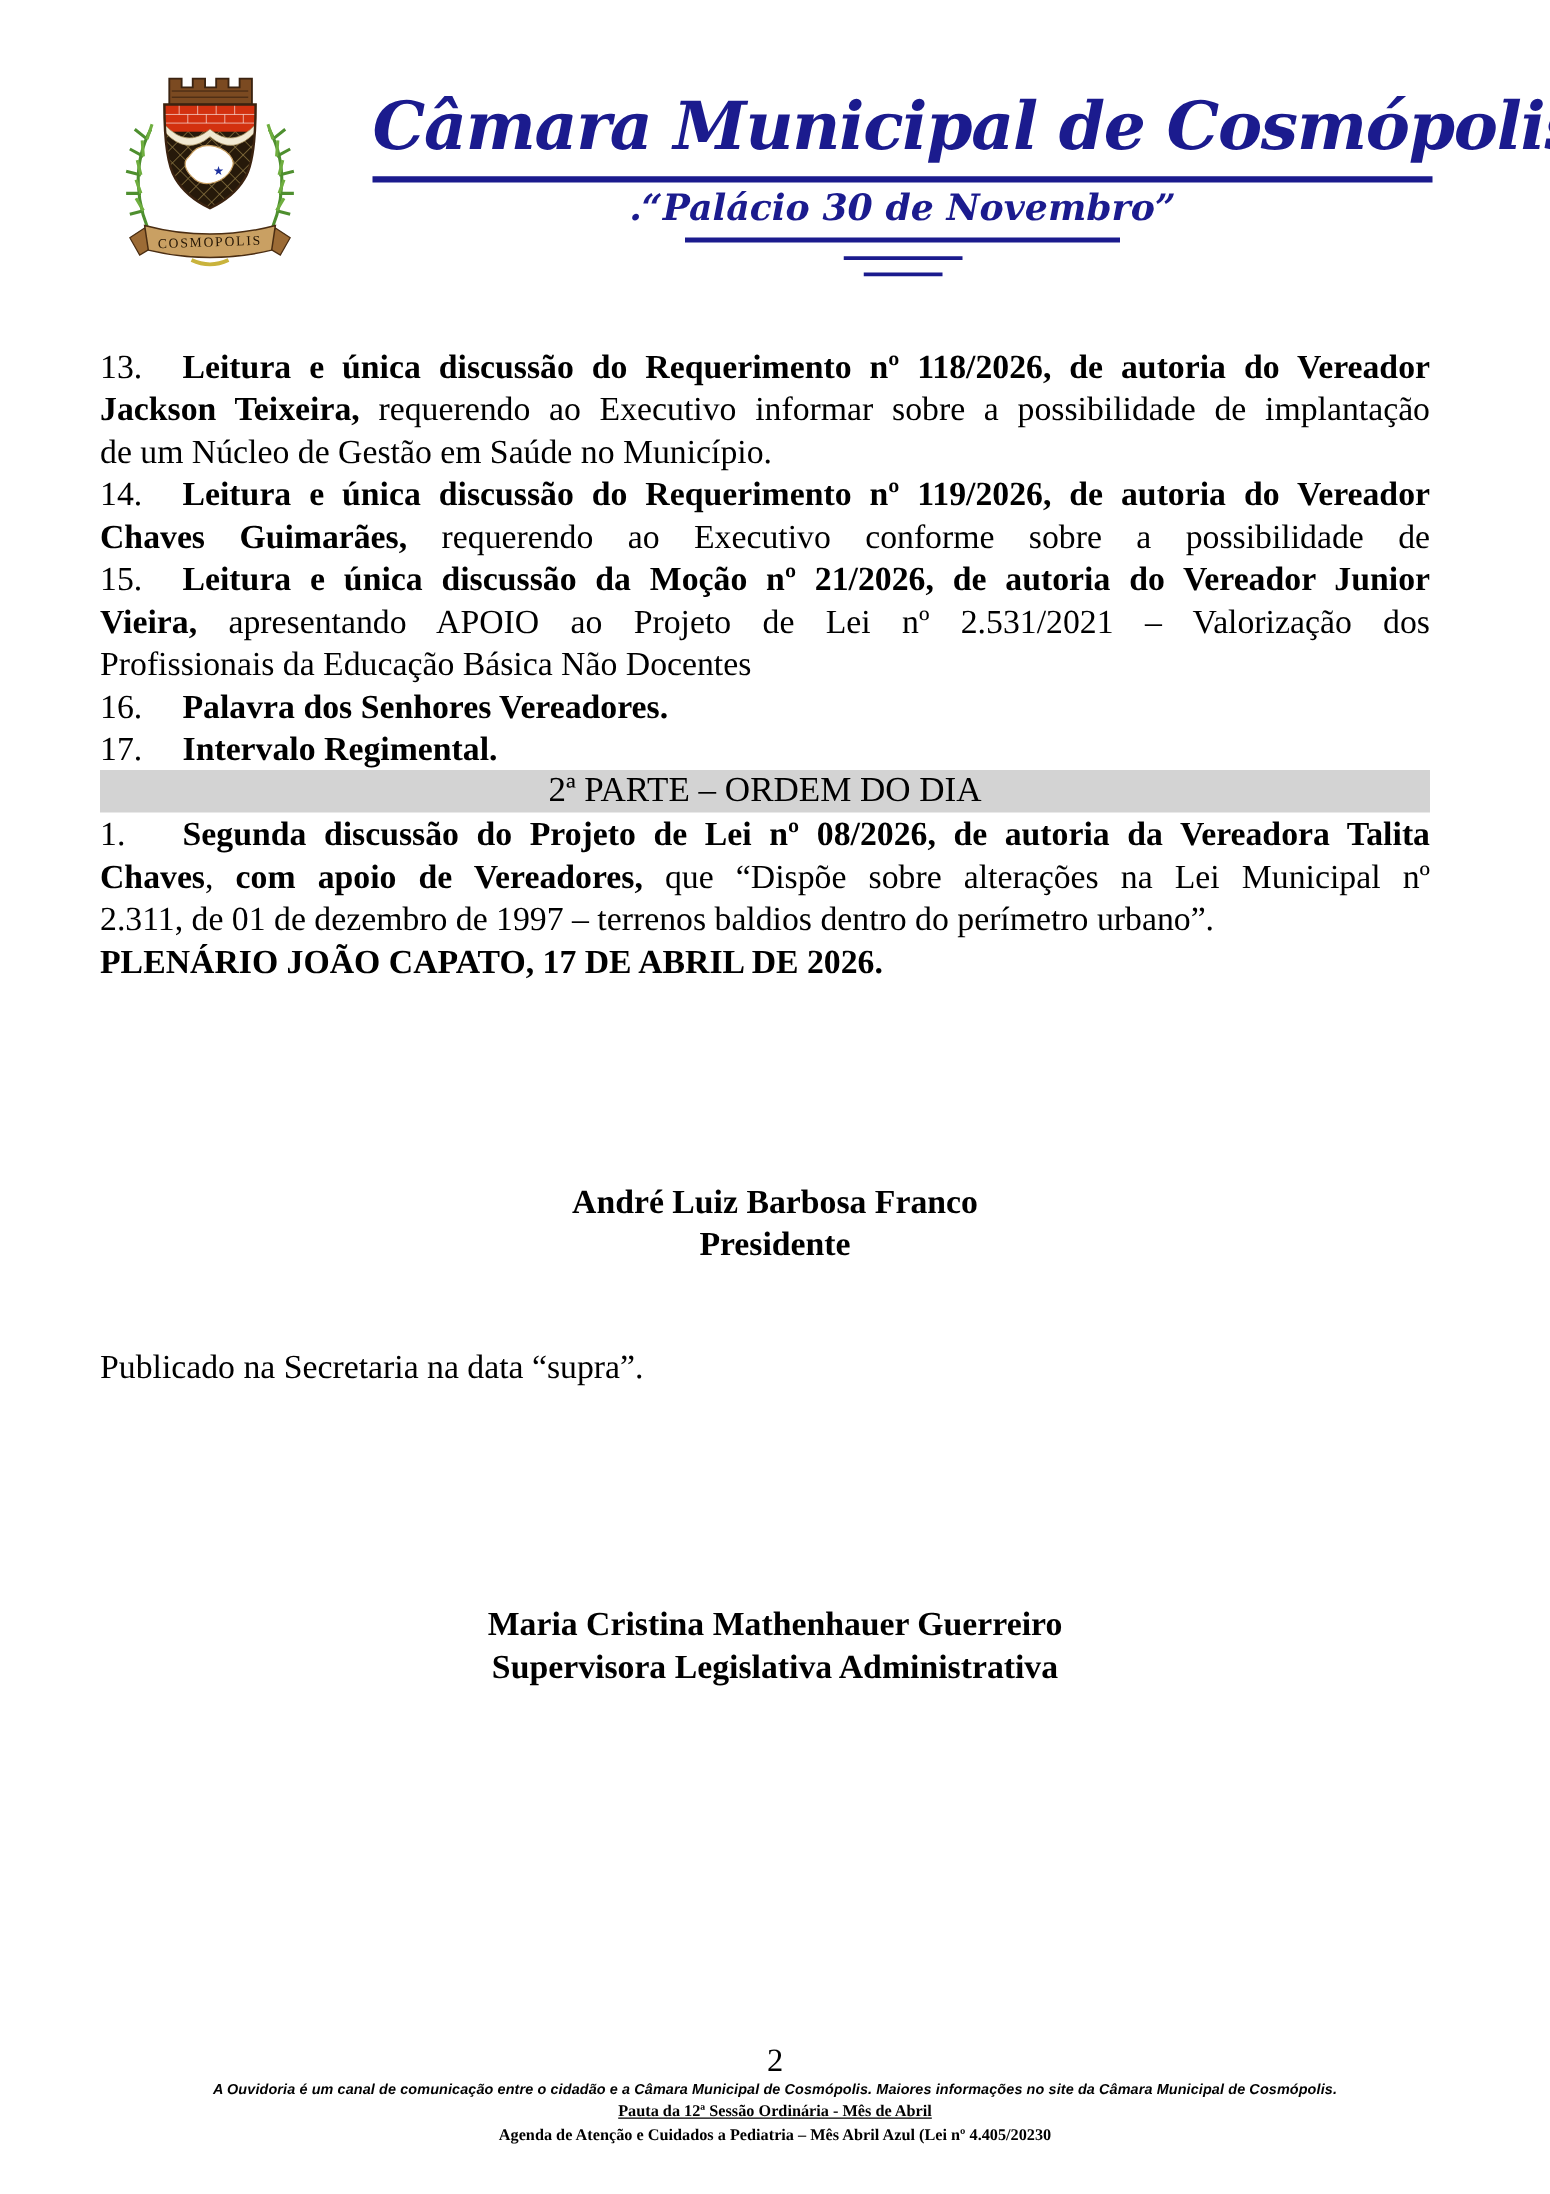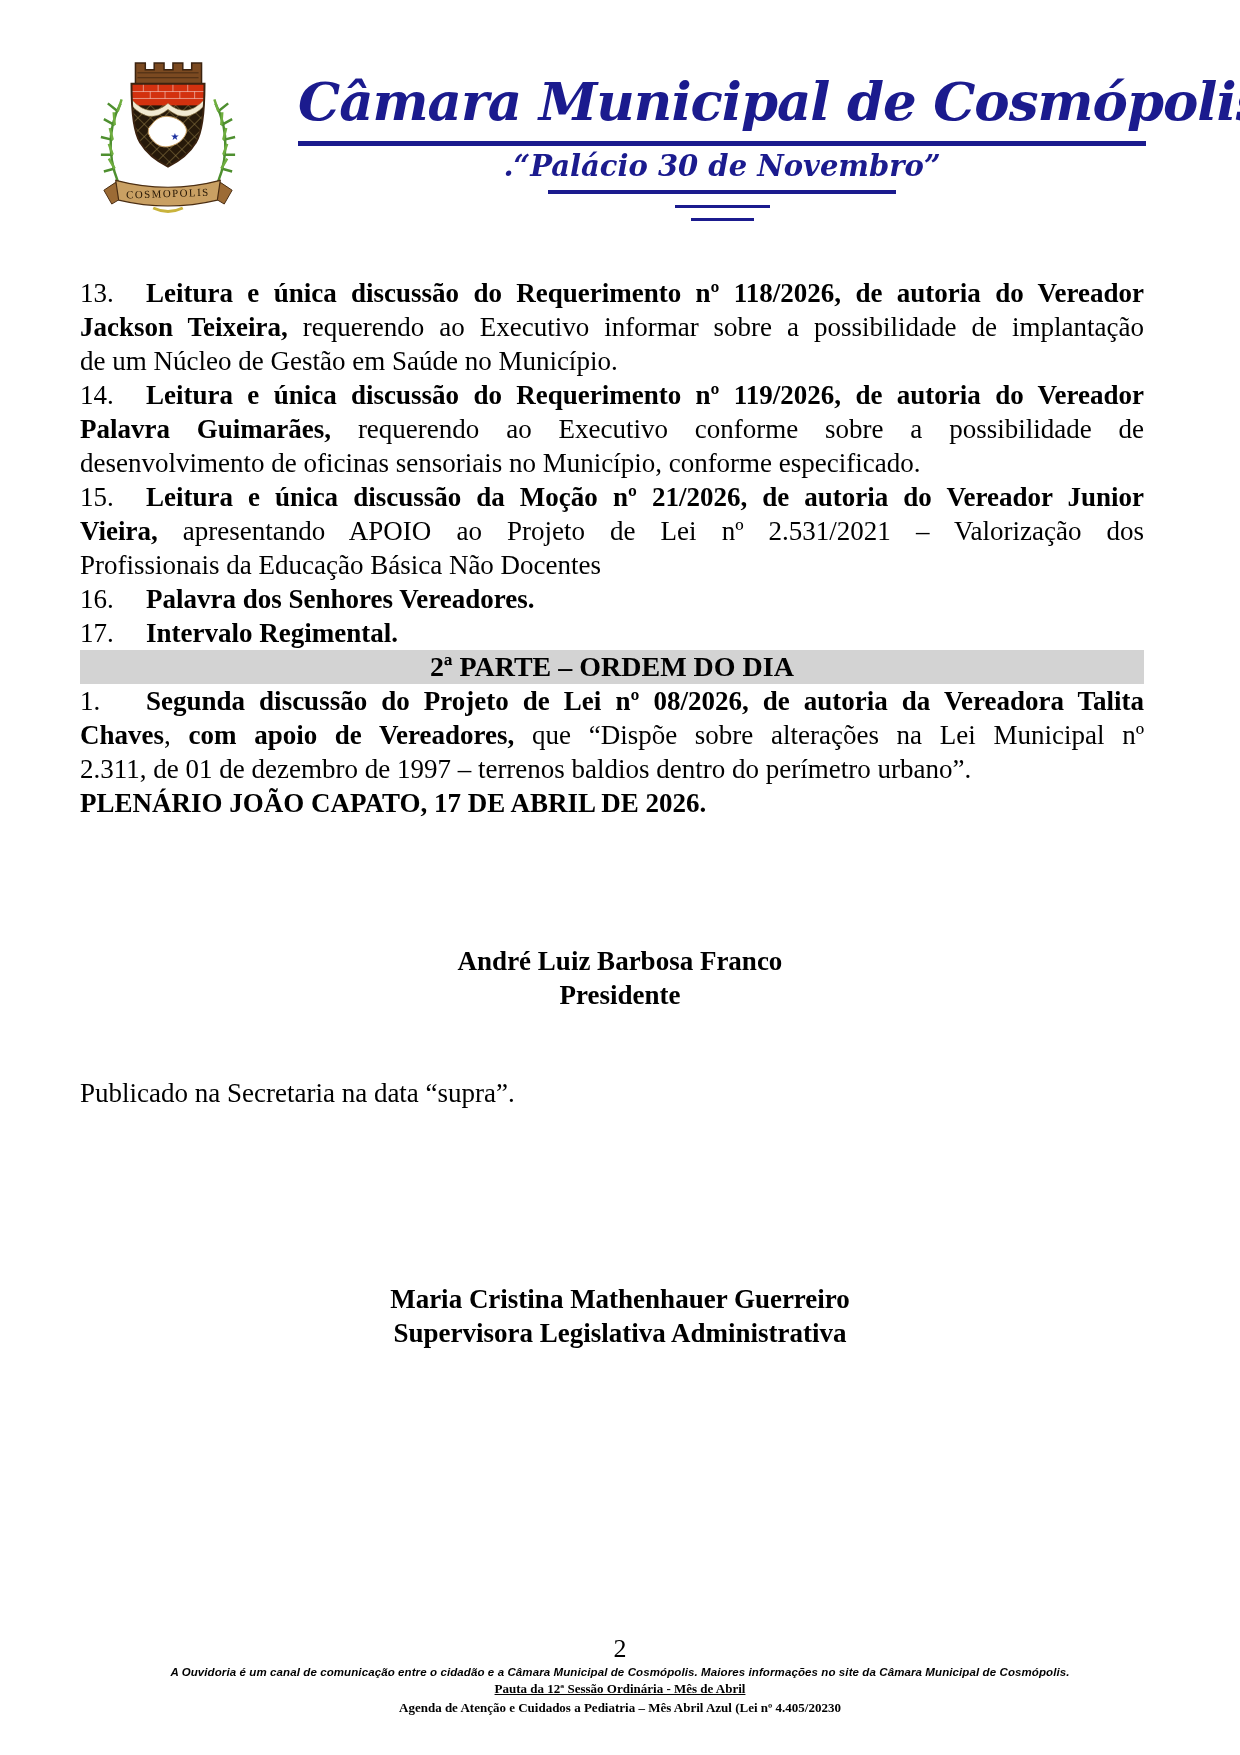--- a/index.html
+++ b/index.html
@@ -32,21 +32,21 @@
   .body-block {
     position:absolute; left:80px; top:276px; width:1064px;
     font-size:27px; line-height:34px;
   }
   .line { text-align:justify; min-height:34px; }
   .line.jfull { text-align-last:justify; }
   .num { display:inline-block; width:66px; font-weight:normal; }
   .b { font-weight:bold; }
   .banner {
     background:#d3d3d3; text-align:left; text-align-last:center;
-    font-weight:bold; font-size:28px;
+    font-weight:normal; font-size:28px;
   }
 
   
   .sig { position:absolute; left:0; width:100%; text-align:center;
          font-weight:bold; font-size:27px; line-height:34px; }
   .sig-1 { top:944px; }
   .sig-2 { top:1282px; }
   .published { position:absolute; left:80px; top:1078px; font-size:27px; }
 
   
@@ -115,22 +115,21 @@
     <div class="rule rule-1"></div>
     <div class="rule rule-2"></div>
     <div class="rule rule-3"></div>
   </div>
 
   <div class="body-block">
       <div class="line jfull"><span class="num">13.</span><span class="b">Leitura e única discussão do Requerimento nº 118/2026, de autoria do Vereador</span></div>
       <div class="line jfull"><span class="b">Jackson Teixeira,</span><span> requerendo ao Executivo informar sobre a possibilidade de implantação</span></div>
       <div class="line"><span>de um Núcleo de Gestão em Saúde no Município.</span></div>
       <div class="line jfull"><span class="num">14.</span><span class="b">Leitura e única discussão do Requerimento nº 119/2026, de autoria do Vereador</span></div>
-      <div class="line jfull"><span class="b">Palavra Guimarães,</span><span> requerendo ao Executivo conforme sobre a possibilidade de</span></div>
-      <div class="line"><span>desenvolvimento de oficinas sensoriais no Município, conforme especificado.</span></div>
+      <div class="line jfull"><span class="b">Chaves Guimarães,</span><span> requerendo ao Executivo conforme sobre a possibilidade de</span></div>
       <div class="line jfull"><span class="num">15.</span><span class="b">Leitura e única discussão da Moção nº 21/2026, de autoria do Vereador Junior</span></div>
       <div class="line jfull"><span class="b">Vieira,</span><span> apresentando APOIO ao Projeto de Lei nº 2.531/2021 – Valorização dos</span></div>
       <div class="line"><span>Profissionais da Educação Básica Não Docentes</span></div>
       <div class="line"><span class="num">16.</span><span class="b">Palavra dos Senhores Vereadores.</span></div>
       <div class="line"><span class="num">17.</span><span class="b">Intervalo Regimental.</span></div>
       <div class="line banner">2ª PARTE – ORDEM DO DIA</div>
       <div class="line jfull"><span class="num">1.</span><span class="b">Segunda discussão do Projeto de Lei nº 08/2026, de autoria da Vereadora Talita</span></div>
       <div class="line jfull"><span class="b">Chaves</span><span>, </span><span class="b">com apoio de Vereadores,</span><span> que “Dispõe sobre alterações na Lei Municipal nº</span></div>
       <div class="line"><span>2.311, de 01 de dezembro de 1997 – terrenos baldios dentro do perímetro urbano”.</span></div>
       <div class="line"><span class="b">PLENÁRIO JOÃO CAPATO, 17 DE ABRIL DE 2026.</span></div>

